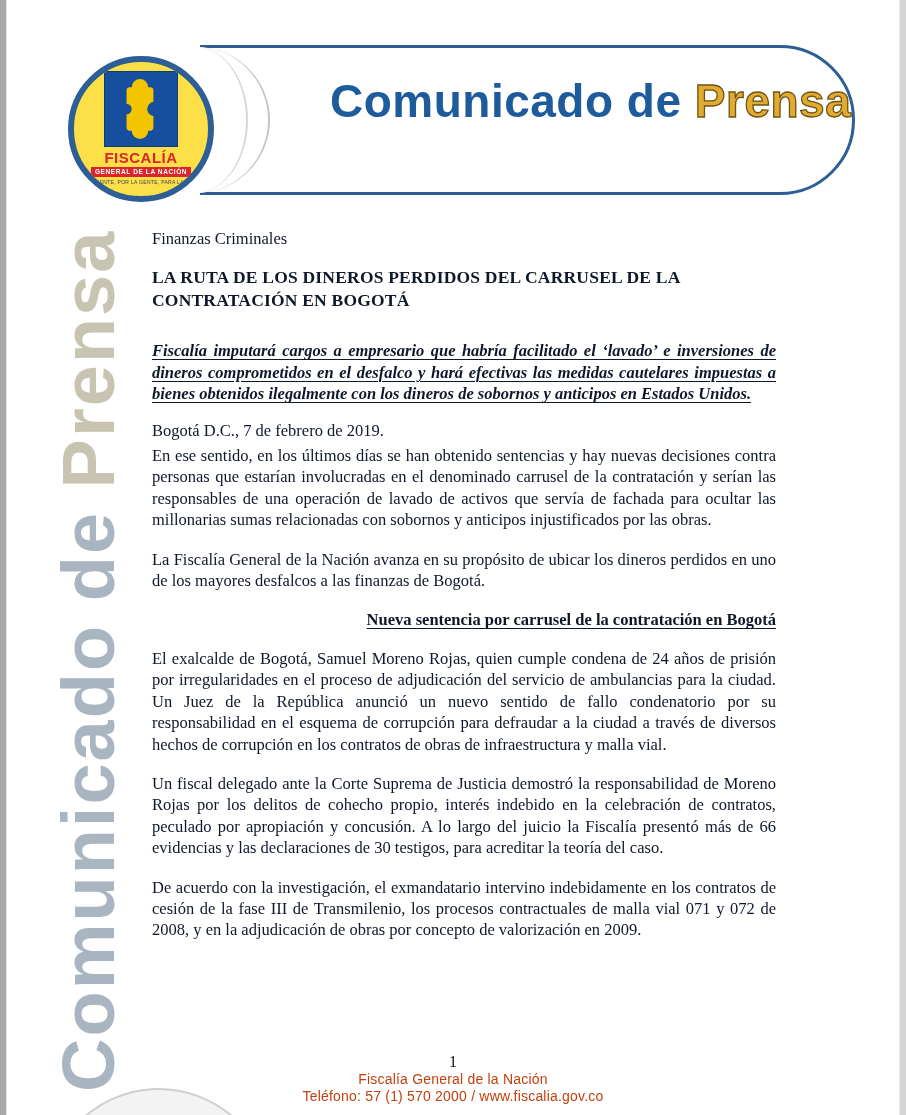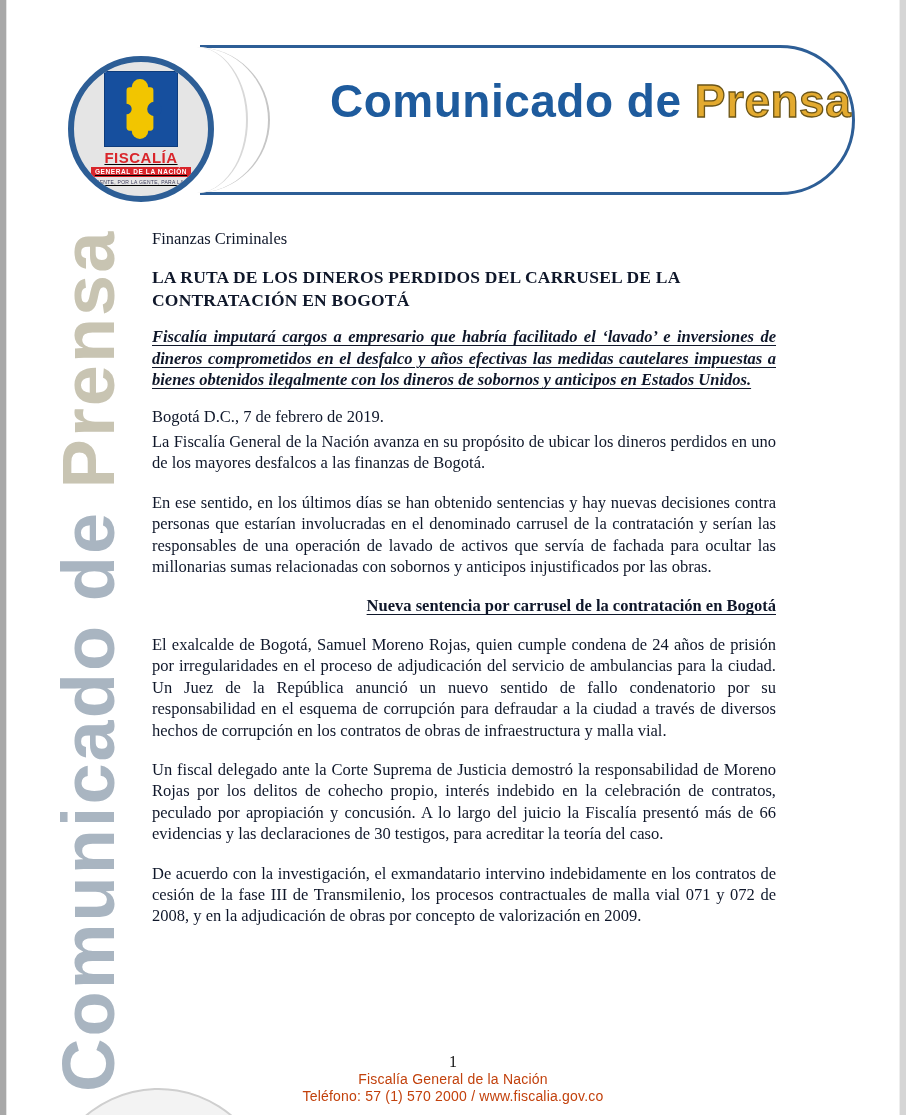--- a/index.html
+++ b/index.html
@@ -45,24 +45,23 @@
     font-family:"Liberation Sans","DejaVu Sans",sans-serif;
     font-weight:bold; font-size:46px; letter-spacing:0.5px; white-space:nowrap;
   }
   .banner-title .bt-main { color:#1e5b9d; }
   .banner-title .bt-accent {
     color:#e3aa2f; -webkit-text-stroke:1.3px #6b5518;
   }
   
   .logo-circle {
     position:absolute; left:68px; top:56px; width:146px; height:146px;
-    background:#e5e5e5; border:6px solid #2d5e96; border-radius:50%;
+    background:#fde047; border:6px solid #2d5e96; border-radius:50%;
     z-index:5; display:flex; flex-direction:column; align-items:center;
     overflow:hidden;
-    text-decoration:underline;
   }
   .logo-emblem {
     margin-top:9px; width:74px; height:76px; background:#164f9e;
     display:flex; align-items:center; justify-content:center;
     border:1px solid #0e3c7c;
   }
   .logo-name {
     margin-top:2px; font-family:"Liberation Sans","DejaVu Sans",sans-serif;
     font-weight:bold; font-size:15px; letter-spacing:0.5px; color:#d9252b;
     line-height:17px;
@@ -80,21 +79,21 @@
   }
   
   .content {
     position:absolute; left:152px; top:228px; width:624px;
     font-size:16.5px; line-height:21.4px; color:#0f172a;
     text-align:justify; z-index:2;
   }
   .kicker   { text-align:left; margin-bottom:17px; }
   .doc-title{
     text-align:left; font-weight:bold; font-size:17.5px; line-height:23px;
-    letter-spacing:0.2px; margin-bottom:14px;
+    letter-spacing:0.2px; margin-bottom:28px;
   }
   .lead {
     font-weight:bold; font-style:italic; text-decoration:underline;
     text-underline-offset:3px; text-decoration-thickness:1px;
     margin-bottom:15px;
   }
   .dateline { text-align:left; margin-bottom:4px; }
   .para     { margin-bottom:18px; }
   .section-heading {
     text-align:right; font-weight:bold; text-decoration:underline;
@@ -151,24 +150,24 @@
       </svg>
     </div>
     <div class="logo-name">FISCALÍA</div>
     <div class="logo-subtitle">GENERAL DE LA NACIÓN</div>
     <div class="logo-motto">DE LA GENTE, POR LA GENTE, PARA LA GENTE</div>
   </div>
 
   <div class="content">
     <div class="kicker">Finanzas Criminales</div>
     <div class="doc-title">LA RUTA DE LOS DINEROS PERDIDOS DEL CARRUSEL DE LA CONTRATACIÓN EN BOGOTÁ</div>
-    <div class="lead">Fiscalía imputará cargos a empresario que habría facilitado el ‘lavado’ e inversiones de dineros comprometidos en el desfalco y años efectivas las medidas cautelares impuestas a bienes obtenidos ilegalmente con los dineros de sobornos y anticipos en Estados Unidos.</div>
+    <div class="lead">Fiscalía imputará cargos a empresario que habría facilitado el ‘lavado’ e inversiones de dineros comprometidos en el desfalco y hará efectivas las medidas cautelares impuestas a bienes obtenidos ilegalmente con los dineros de sobornos y anticipos en Estados Unidos.</div>
     <div class="dateline">Bogotá D.C., 7 de febrero de 2019.</div>
+    <div class="para">En ese sentido, en los últimos días se han obtenido sentencias y hay nuevas decisiones contra personas que estarían involucradas en el denominado carrusel de la contratación y serían las responsables de una operación de lavado de activos que servía de fachada para ocultar las millonarias sumas relacionadas con sobornos y anticipos injustificados por las obras.</div>
     <div class="para">La Fiscalía General de la Nación avanza en su propósito de ubicar los dineros perdidos en uno de los mayores desfalcos a las finanzas de Bogotá.</div>
-    <div class="para">En ese sentido, en los últimos días se han obtenido sentencias y hay nuevas decisiones contra personas que estarían involucradas en el denominado carrusel de la contratación y serían las responsables de una operación de lavado de activos que servía de fachada para ocultar las millonarias sumas relacionadas con sobornos y anticipos injustificados por las obras.</div>
     <div class="section-heading">Nueva sentencia por carrusel de la contratación en Bogotá</div>
     <div class="para">El exalcalde de Bogotá, Samuel Moreno Rojas, quien cumple condena de 24 años de prisión por irregularidades en el proceso de adjudicación del servicio de ambulancias para la ciudad. Un Juez de la República anunció un nuevo sentido de fallo condenatorio por su responsabilidad en el esquema de corrupción para defraudar a la ciudad a través de diversos hechos de corrupción en los contratos de obras de infraestructura y malla vial.</div>
     <div class="para">Un fiscal delegado ante la Corte Suprema de Justicia demostró la responsabilidad de Moreno Rojas por los delitos de cohecho propio, interés indebido en la celebración de contratos, peculado por apropiación y concusión. A lo largo del juicio la Fiscalía presentó más de 66 evidencias y las declaraciones de 30 testigos, para acreditar la teoría del caso.</div>
     <div class="para">De acuerdo con la investigación, el exmandatario intervino indebidamente en los contratos de cesión de la fase III de Transmilenio, los procesos contractuales de malla vial 071 y 072 de 2008, y en la adjudicación de obras por concepto de valorización en 2009.</div>
   </div>
 
   <div class="page-footer">
     <div class="page-number">1</div>
     <div class="footer-org">Fiscalía General de la Nación</div>
     <div class="footer-contact">Teléfono: 57 (1) 570 2000 / www.fiscalia.gov.co</div>

